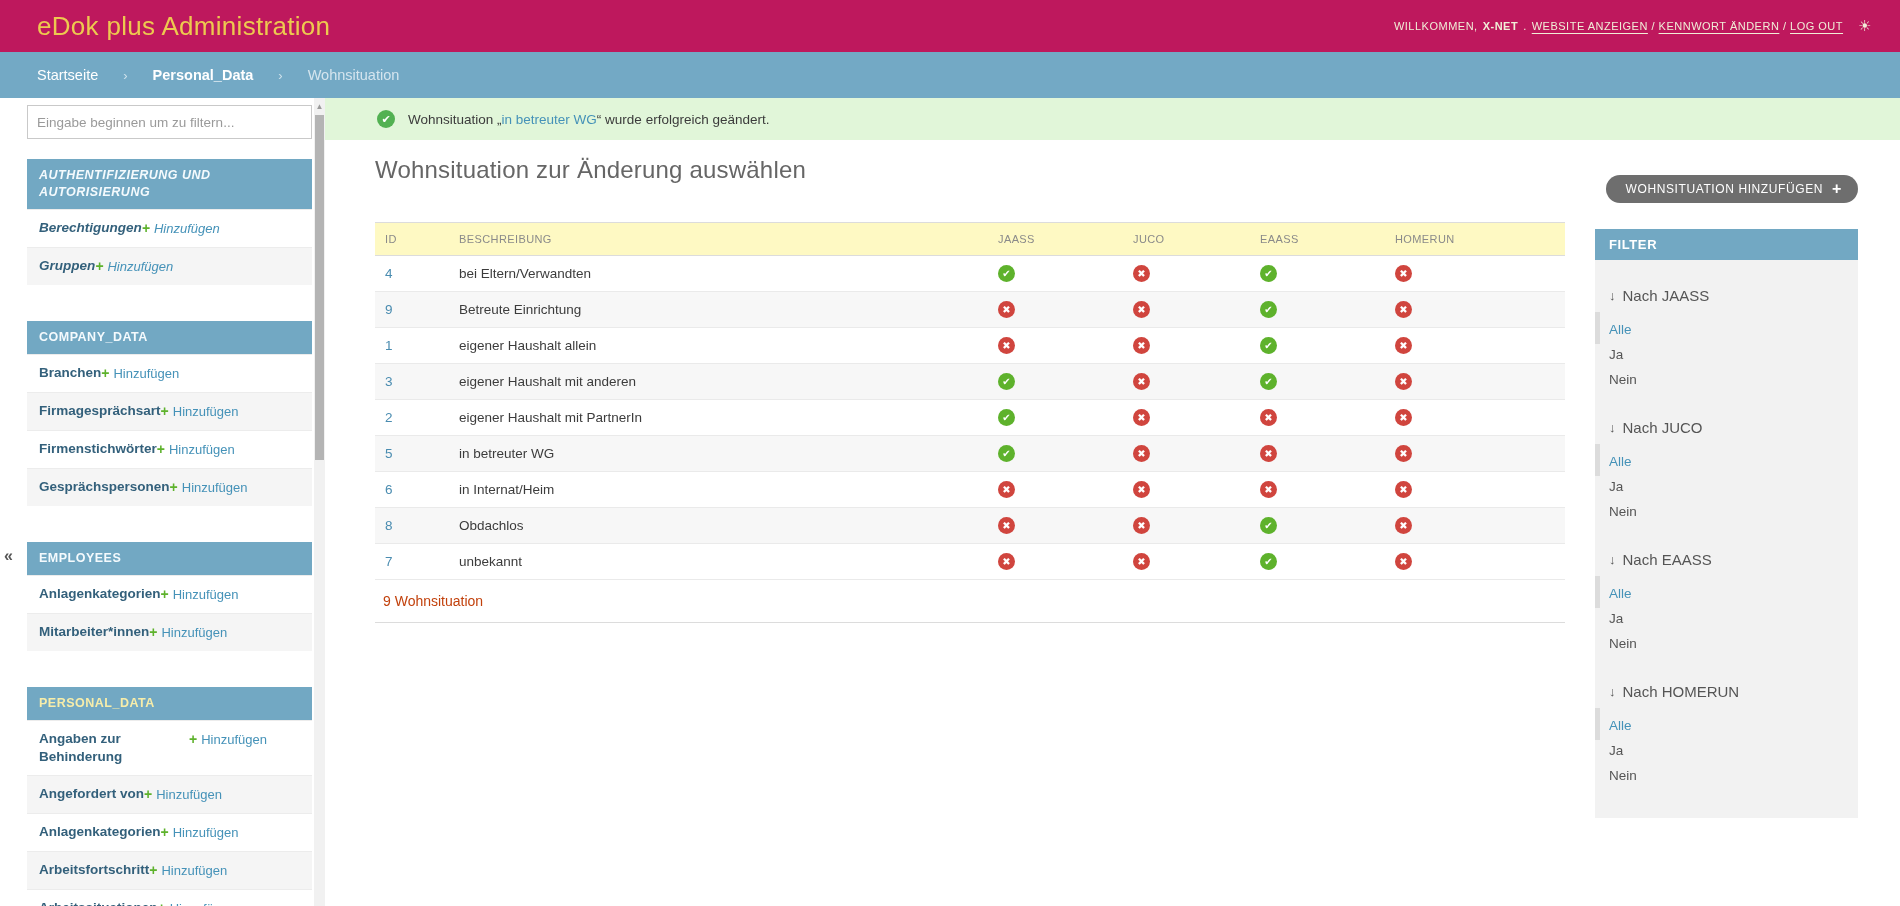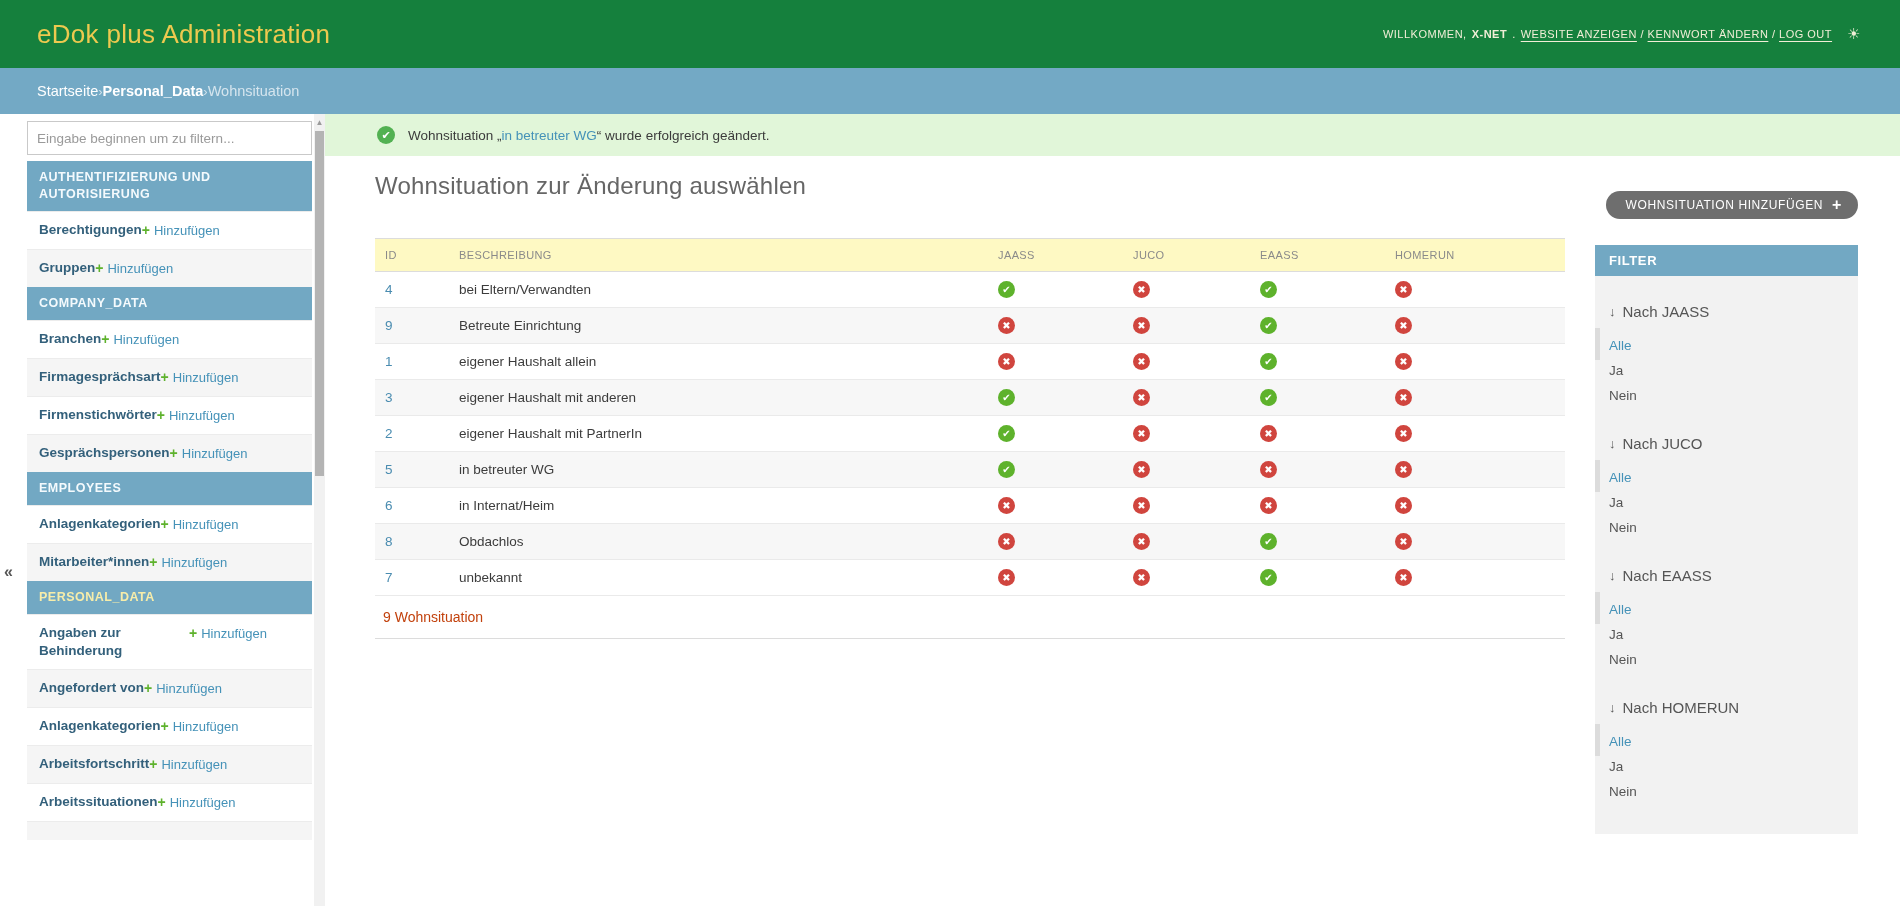--- a/index.html
+++ b/index.html
@@ -3,48 +3,48 @@
 <meta charset="utf-8">
 <style>
   * { box-sizing: border-box; }
   html,body { margin:0; padding:0; }
   body {
     width:1900px; height:906px; overflow:hidden; background:#fff;
     font-family:"Liberation Sans","DejaVu Sans",sans-serif; color:#3c3c3c;
   }
   
   .app-header{
-    height:68px; background:#15803d; display:flex; align-items:center;
-    justify-content:space-between; padding:0 39px 0 37px;
+    height:52px; background:#be185d; display:flex; align-items:center;
+    justify-content:space-between; padding:0 28px 0 37px;
   }
   .app-title{ color:#edc94f; font-size:26px; font-weight:300; letter-spacing:.3px; }
   .user-menu{ display:flex; align-items:center; gap:5px; color:#f1eed7; font-size:11px; letter-spacing:.5px; white-space:nowrap; }
   .user-menu b{ font-weight:bold; }
   .user-menu a{ color:#f1eed7; text-decoration:underline; text-underline-offset:3px; }
   .theme-icon{ margin-left:10px; font-size:15px; color:#f1eed7; cursor:pointer; }
   
   .breadcrumb-bar{
     height:46px; background:#73a9c5; display:flex; align-items:center;
-    padding:0 37px; color:#fff; font-size:14.5px; gap:0;
+    padding:0 37px; color:#fff; font-size:14.5px; gap:25px;
   }
   .crumb{ color:#fff; text-decoration:none; }
   .crumb.bold{ font-weight:bold; }
   .crumb-sep{ color:#cfe2ec; font-size:13px; }
   .crumb-current{ color:#d5e5ee; }
   
   .page{ position:relative; height:808px; }
   
   .sidebar{ position:absolute; left:27px; top:7px; width:285px; }
   .sidebar-filter input{
     width:100%; height:27px; border:1px solid #c9c9c9; padding:16px 9px;
     font-size:13.5px; color:#555; font-family:inherit; background:#fff;
   }
   .sidebar-filter input::placeholder{ color:#9a9a9a; }
-  .side-section{ }
-  .side-section.first{ margin-top:6px; }
+  .side-section{ margin-top:36px; }
+  .side-section.first{ margin-top:20px;font-style:italic; }
   .side-section-header{
     background:#72a8c3; color:#f4fafd; font-size:12.5px; font-weight:bold;
     letter-spacing:.5px; padding:8px 12px; line-height:17px;
   }
   .side-section-header.active{ color:#f7edaa; }
   .side-item{
     display:flex; justify-content:flex-start; align-items:flex-start;
     padding:9px 10px 9px 12px; border-top:1px solid #ececec; background:#fff;
     font-size:13.5px; line-height:18px;
   }

